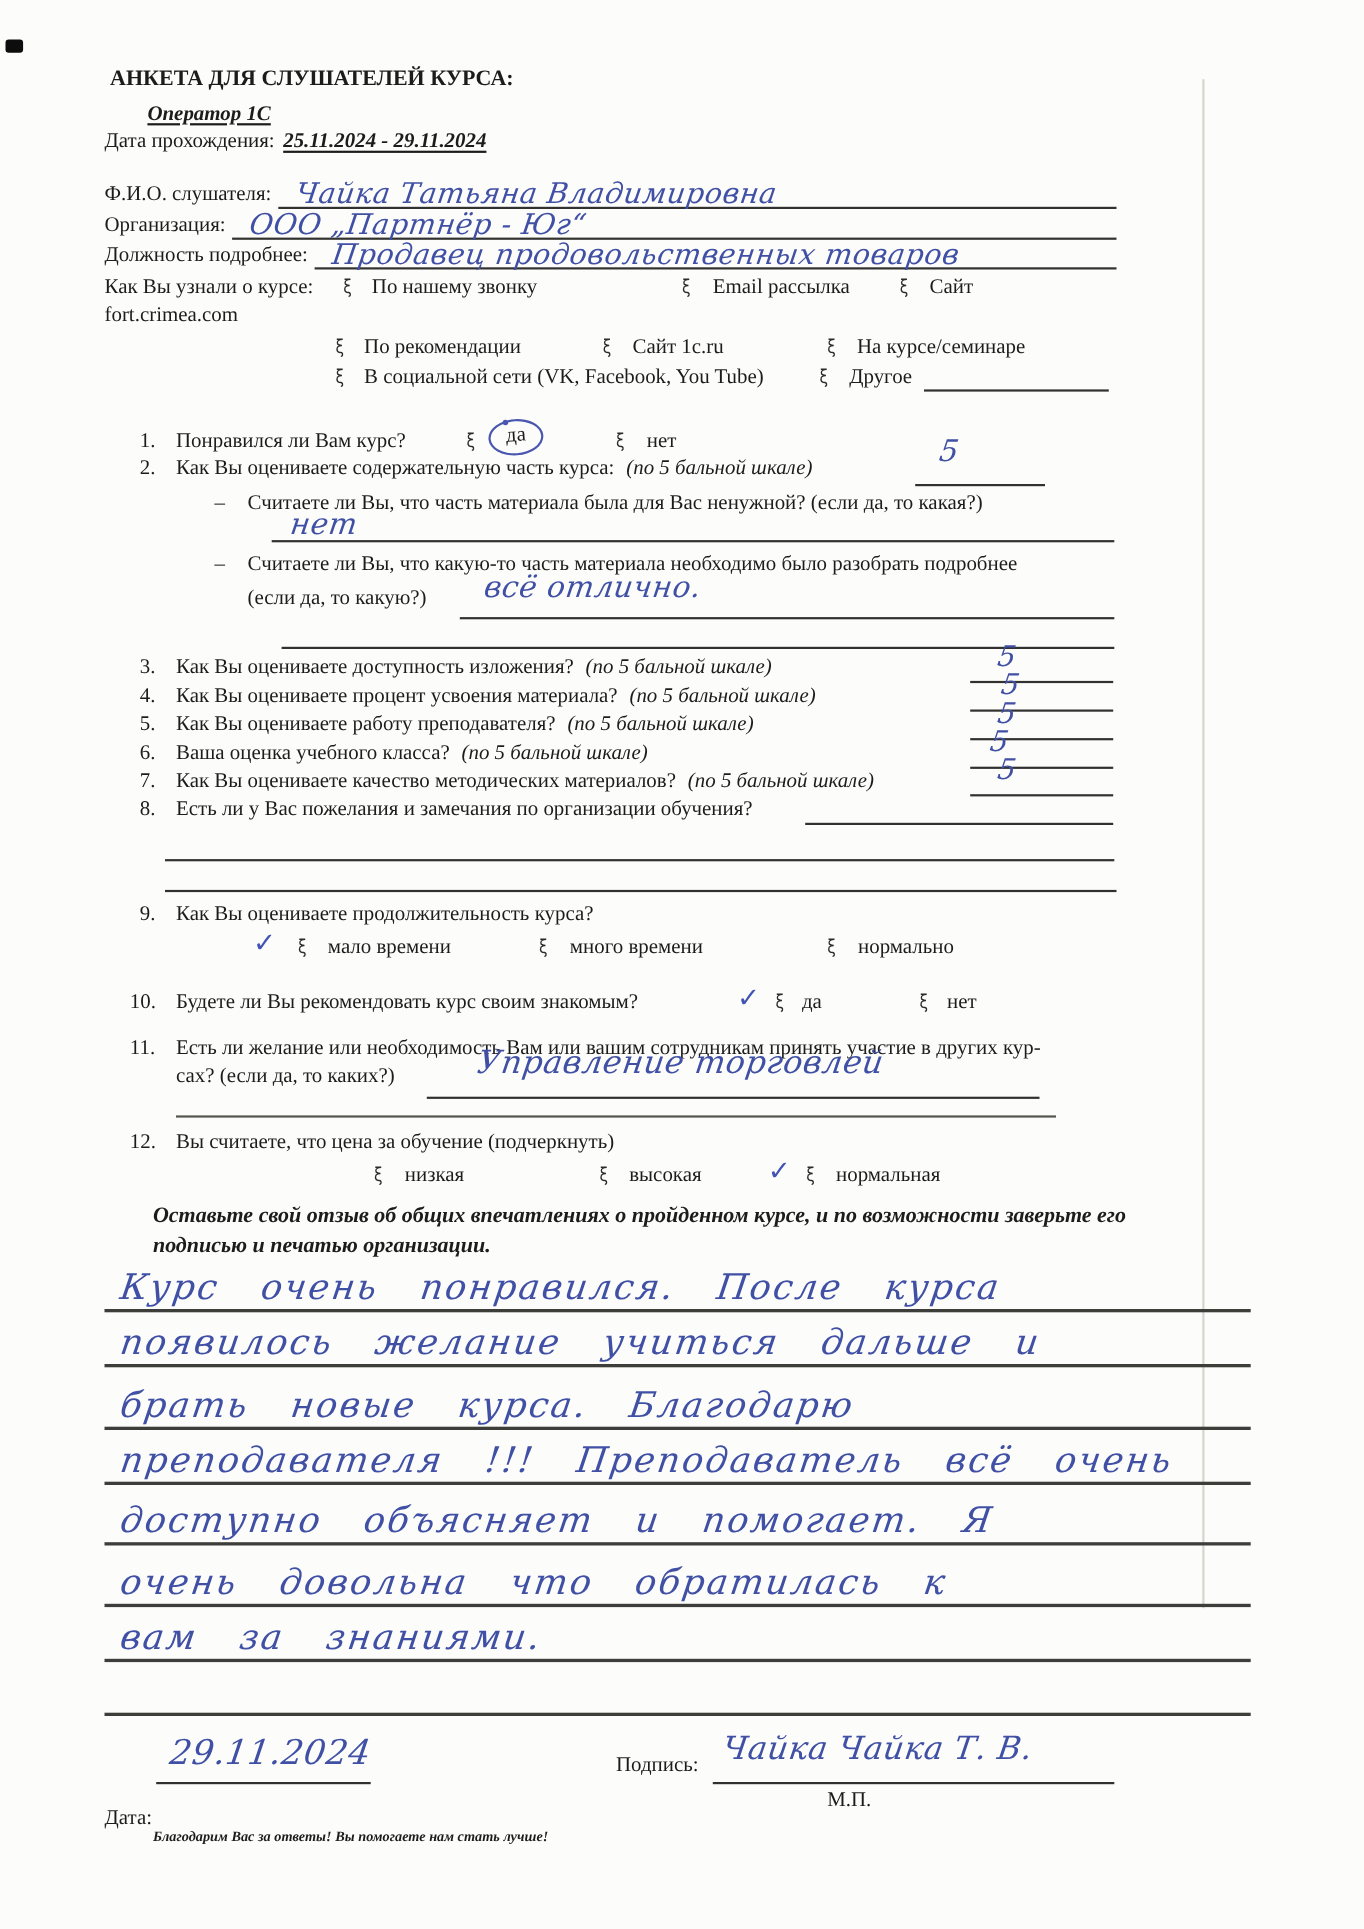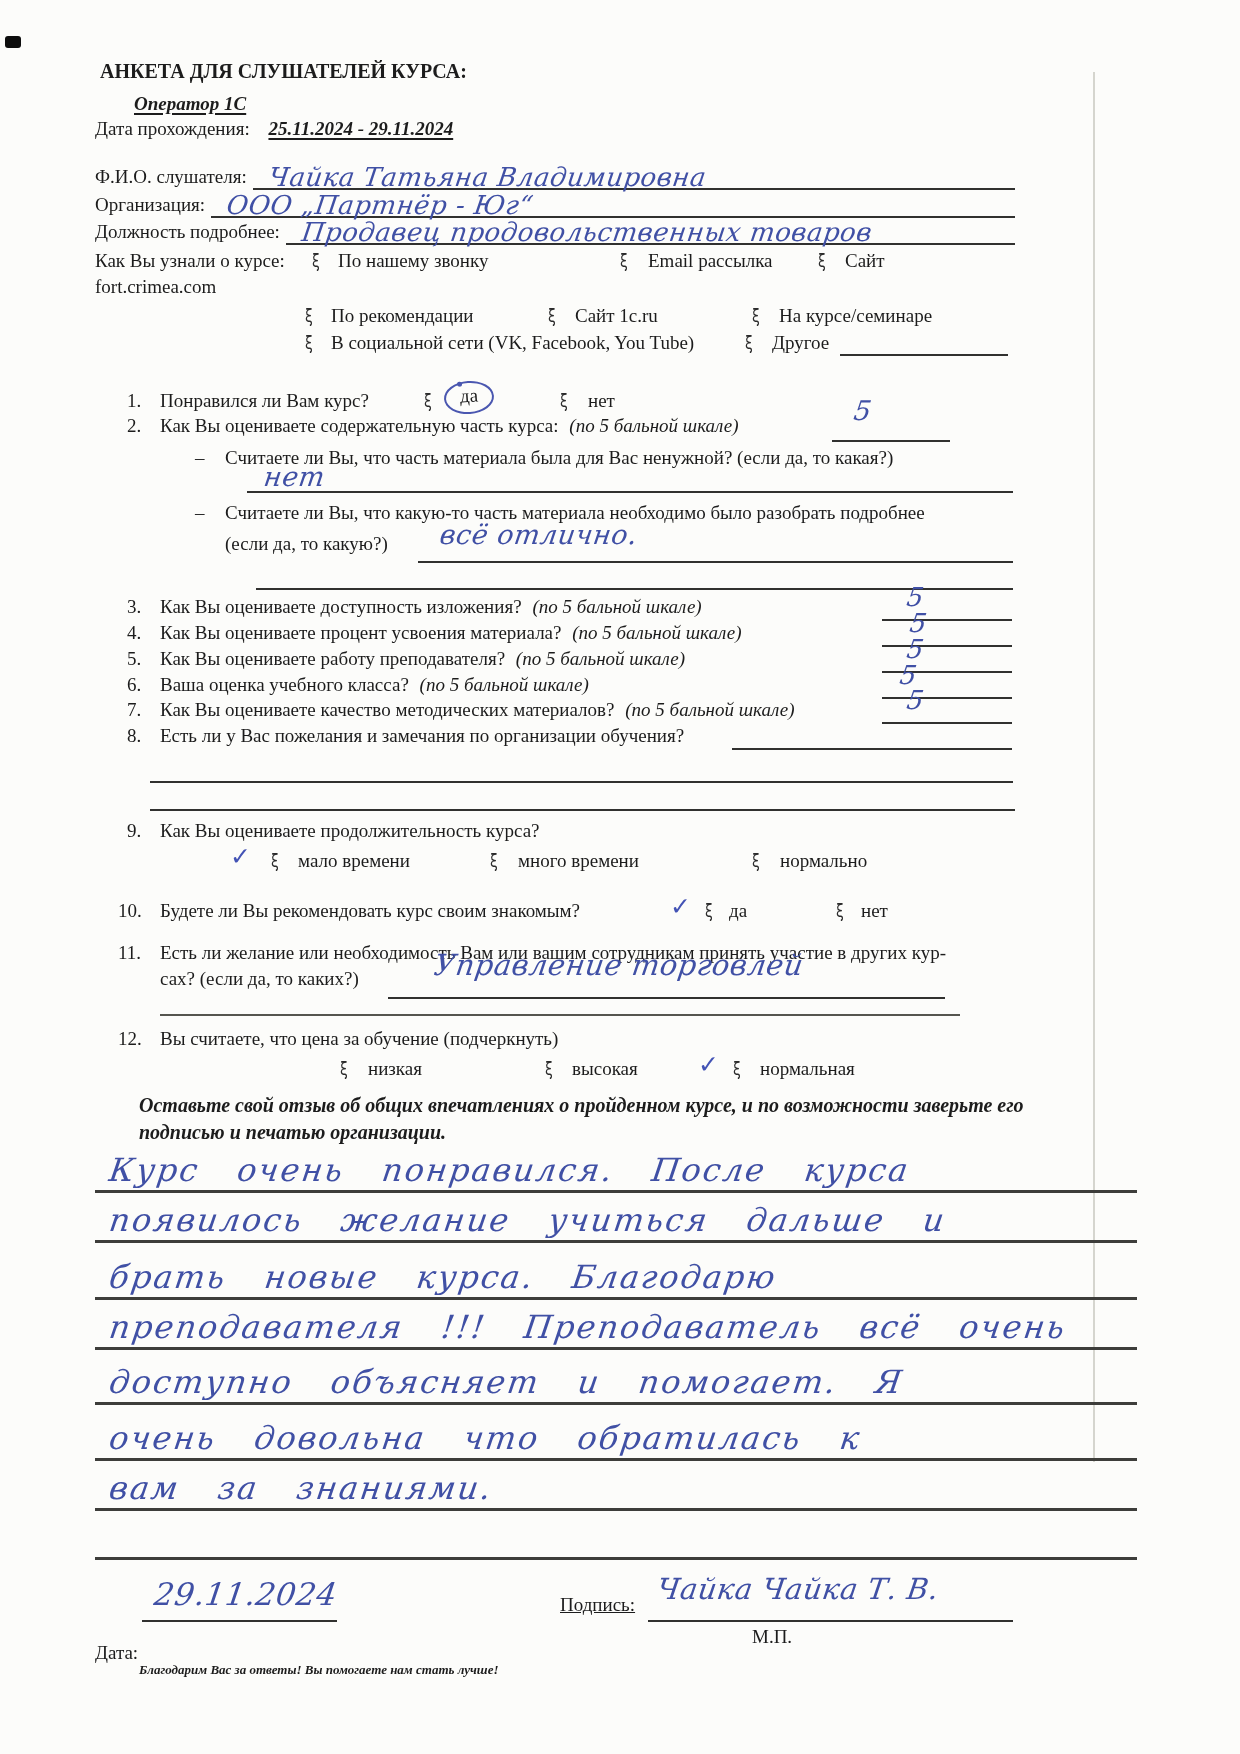--- a/index.html
+++ b/index.html
@@ -54,21 +54,21 @@
 
 <div class="page">
 
   <div class="corner"></div>
   <div class="vline"></div>
 
   <div class="a b ctr" style="top:60px;left:100px;width:1040px;font-size:20px;">АНКЕТА ДЛЯ СЛУШАТЕЛЕЙ КУРСА:</div>
   <div class="a b it u" style="top:93px;left:95px;">Оператор 1С</div>
   <div class="a" style="top:118px;left:95px;">
     <span>Дата прохождения:</span>
-    <span class="b it u" style="margin-left:14px;">25.11.2024 - 29.11.2024</span>
+    <span class="b it u" style="margin-left:3px;">25.11.2024 - 29.11.2024</span>
   </div>
 
   <div class="frow" style="top:158px;">
     <span class="lbl">Ф.И.О. слушателя:</span>
     <span class="wl">
       <span class="hw">Чайка Татьяна Владимировна</span>
     </span>
   </div>
   <div class="frow" style="top:186px;">
     <span class="lbl">Организация:</span>
@@ -247,20 +247,20 @@
     <span class="hw">вам за знаниями.</span>
   </div>
   <div class="rline" style="top:1507px;">
     <span class="hw"></span>
   </div>
 
   <div class="a" style="top:1594px;left:95px;margin-top:48px;">Дата:</div>
   <div class="a hw" style="top:1576px;left:152px;font-size:31px;">29.11.2024</div>
   <div class="ln" style="left:142px;top:1620px;width:195px;"></div>
 
-  <div class="a" style="top:1594px;left:560px;text-decoration:underline;">Подпись:</div>
+  <div class="a" style="top:1594px;left:560px;">Подпись:</div>
   <div class="a hw" style="top:1572px;left:655px;font-size:29px;">Чайка  Чайка Т. В.</div>
   <div class="ln" style="left:648px;top:1620px;width:365px;"></div>
   <div class="a" style="top:1626px;left:752px;text-align:center;">М.П.</div>
 
   <div class="a b it ctr" style="top:1662px;left:100px;width:1040px;font-size:13px;">Благодарим Вас за ответы! Вы помогаете нам стать лучше!</div>
 
 </div>
 
 </body></html>

